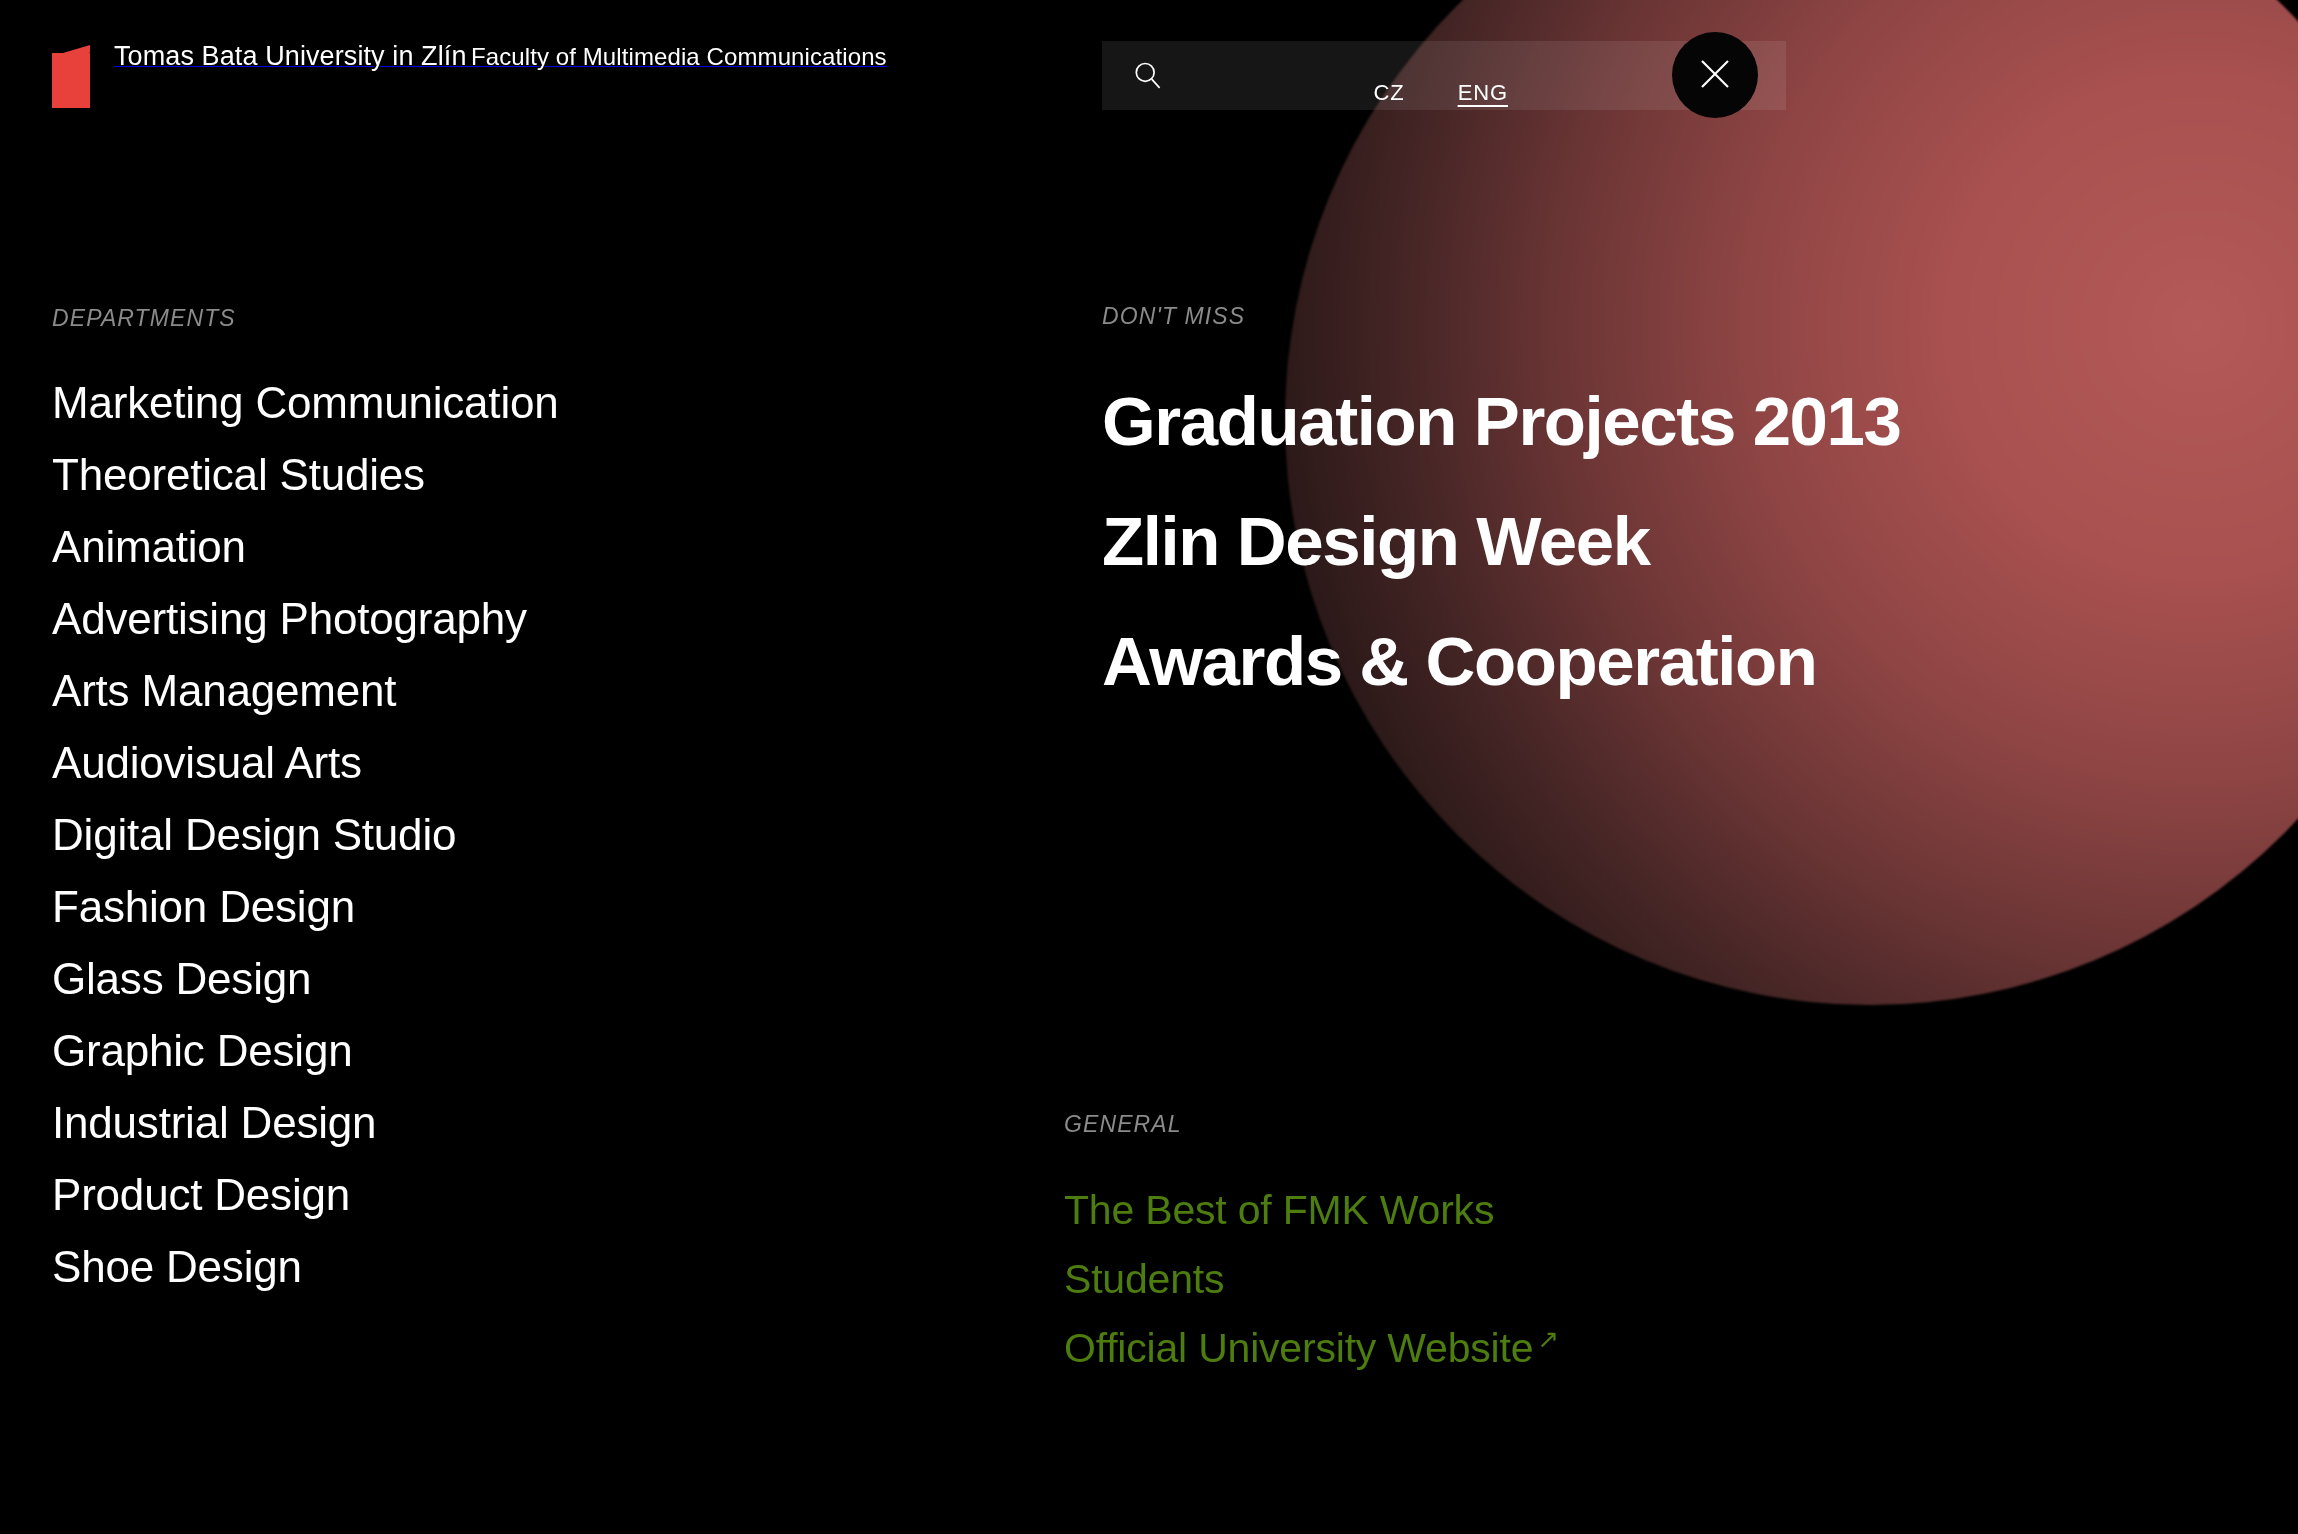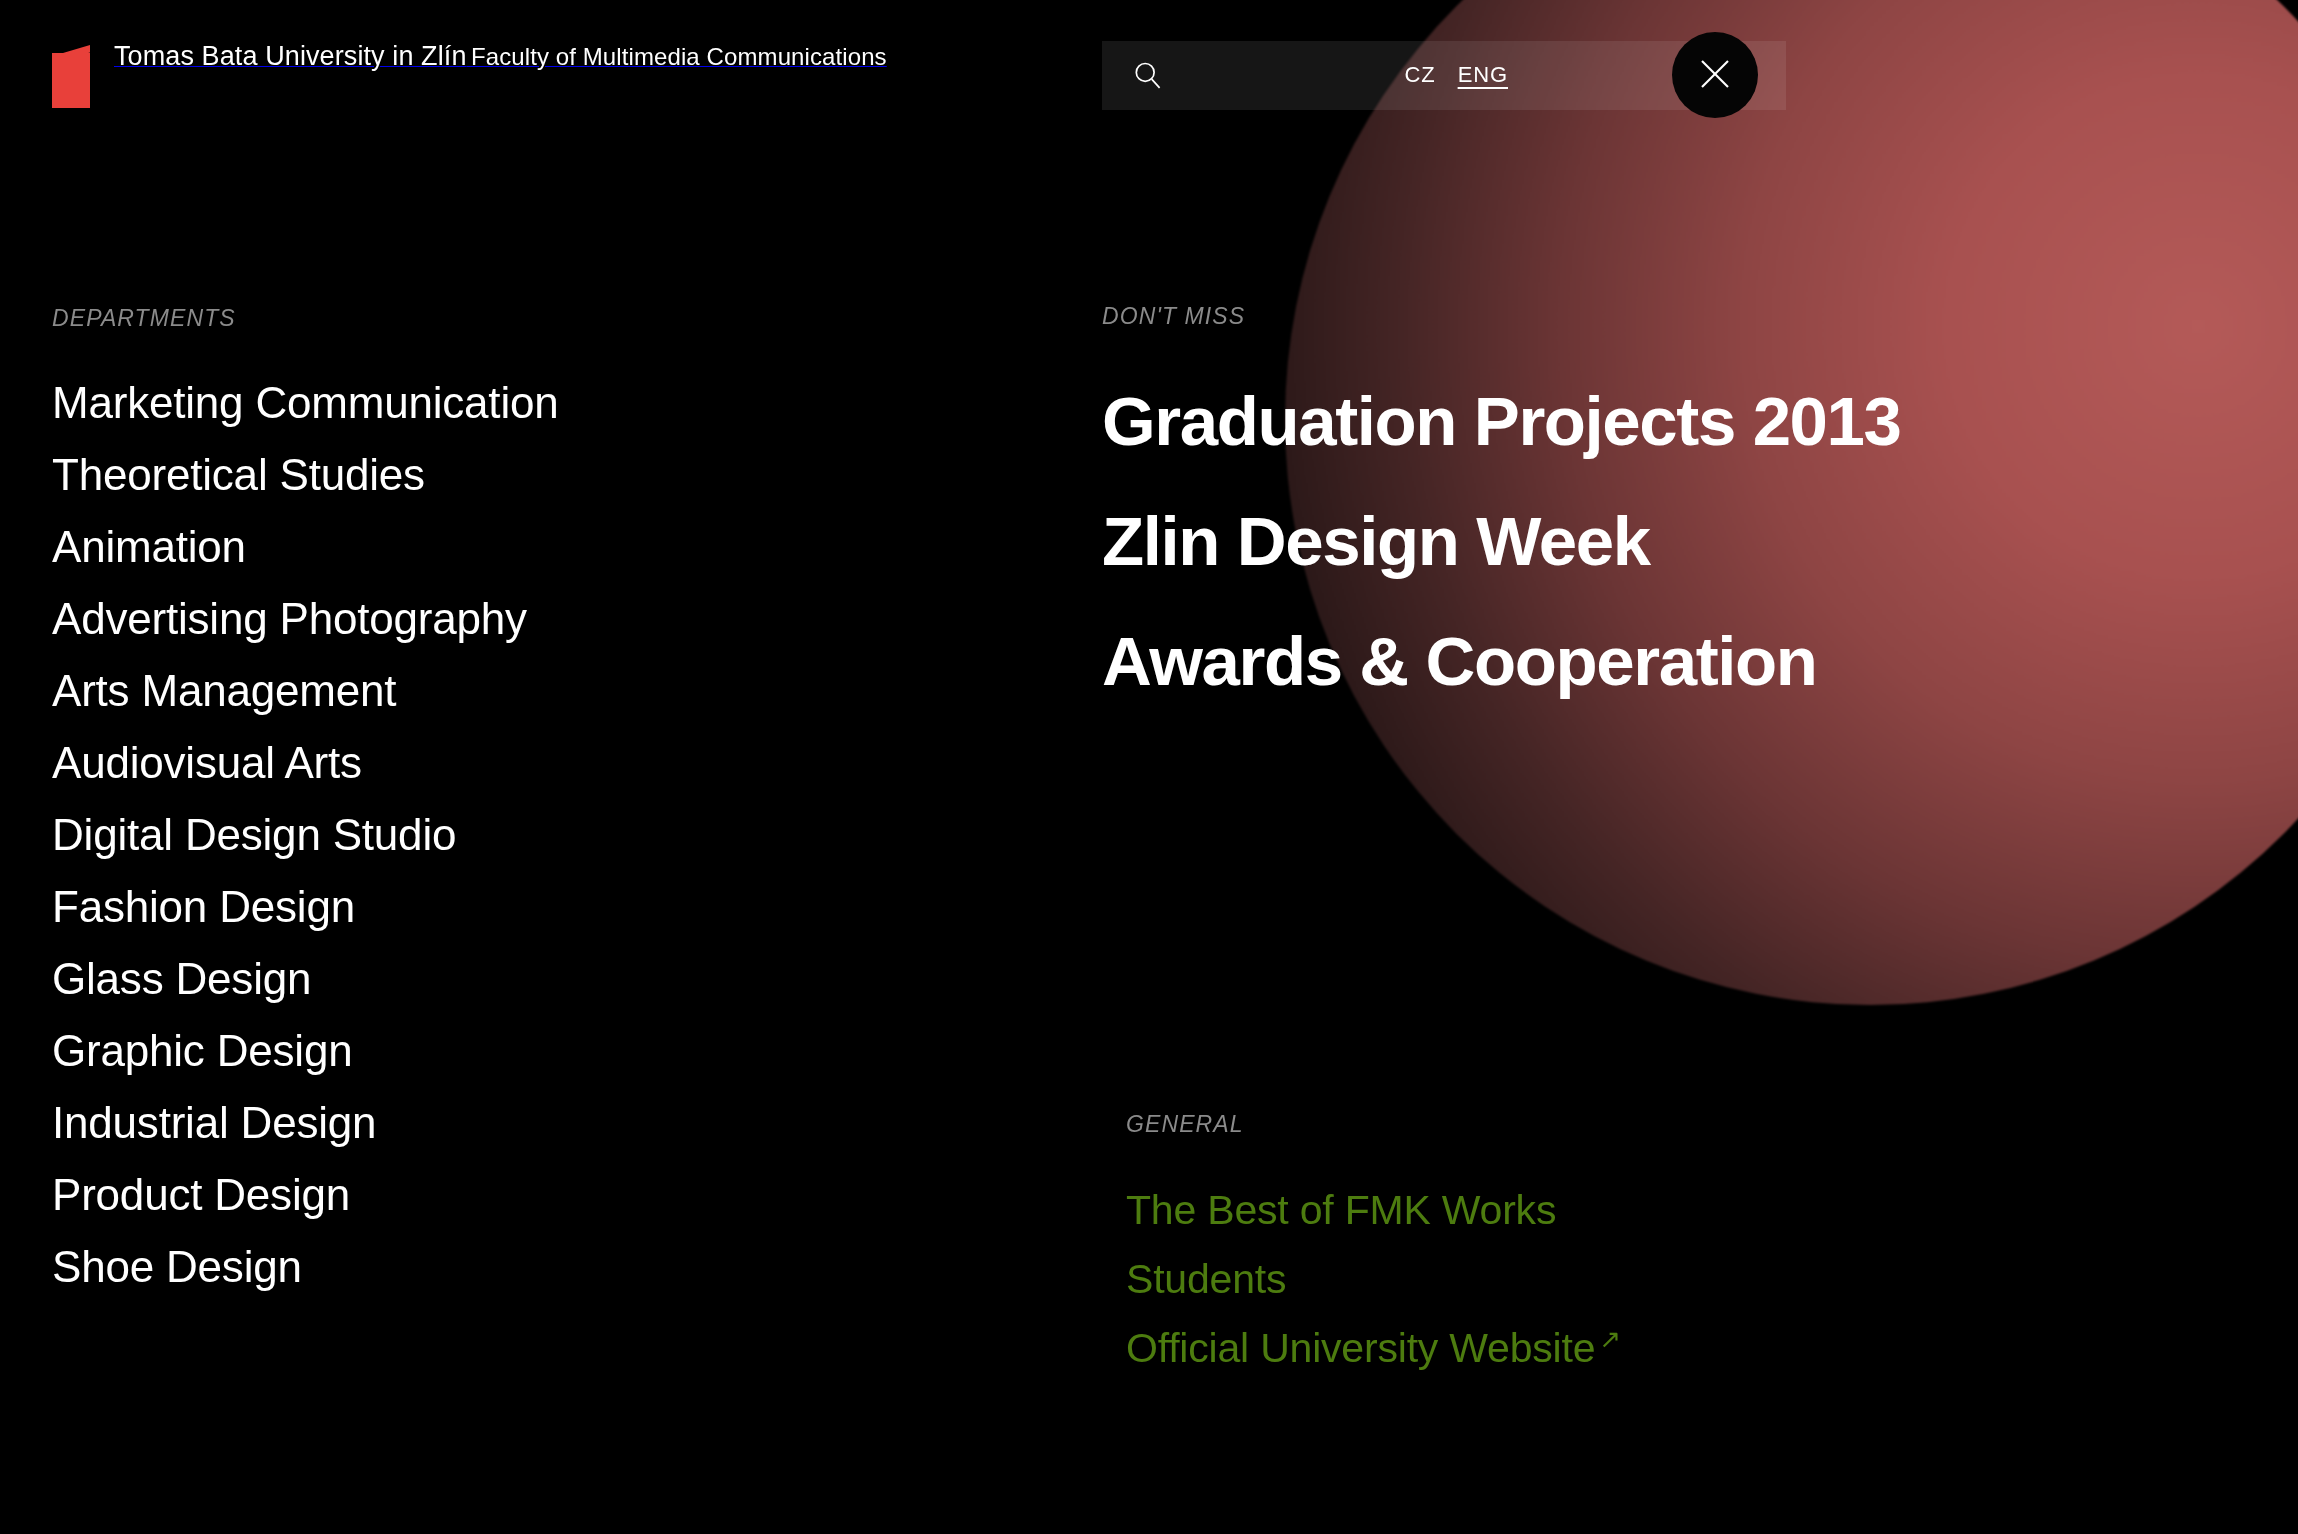--- a/index.html
+++ b/index.html
@@ -125,23 +125,23 @@
     font-family:"Liberation Sans", sans-serif;
     font-size:24px;
     padding-left:16px;
   }
   #search-input::placeholder { color:rgba(255,255,255,0.38); }
 
   
   #lang-switch {
     position:absolute;
     right:330px;
-    top:62px;
-    display:flex;
-    gap:22px;
+    top:80px;
+    display:flex;
+    gap:53px;
     align-items:baseline;
   }
   .lang-opt {
     font-size:22px;
     letter-spacing:.9px;
     color:#ffffff;
     text-decoration:none;
     cursor:pointer;
     padding-bottom:3px;
   }
@@ -217,21 +217,21 @@
     line-height:120px;
     letter-spacing:-1.4px;
     color:#ffffff;
     cursor:pointer;
     white-space:nowrap;
   }
 
   
   #general-col {
     position:absolute;
-    left:1126px;
+    left:1064px;
     top:1111px;
   }
   #general-list {
     list-style:none;
     margin-top:38px;
   }
   .general-item {
     font-size:41px;
     font-weight:400;
     line-height:69px;

